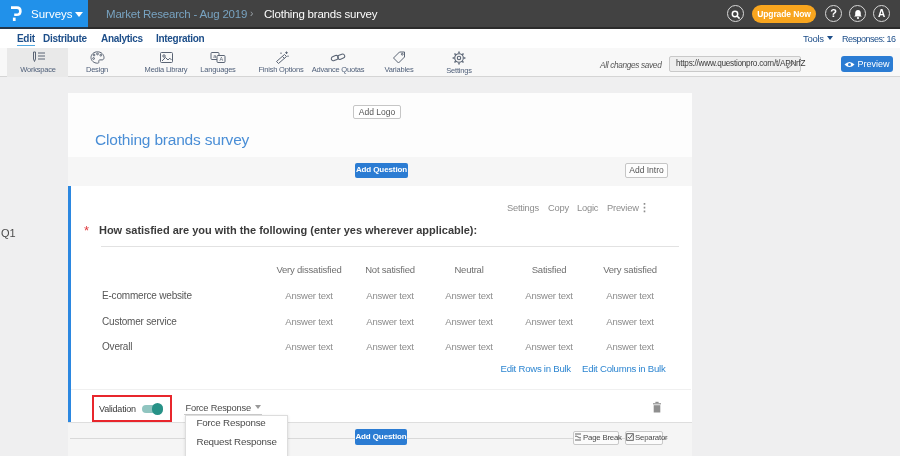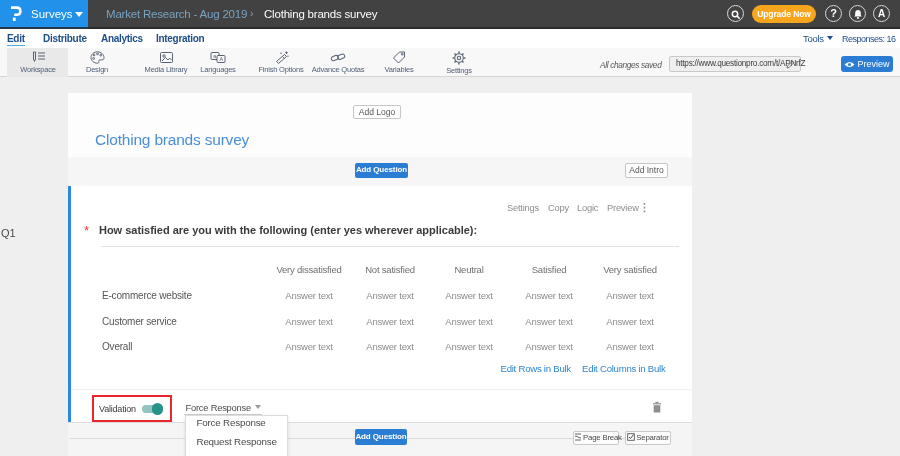--- a/index.html
+++ b/index.html
@@ -73,21 +73,21 @@
 
 
 #menu { left:184.5px; top:414.5px; width:103px; height:42px; background:#fff; border:1px solid #ddd; box-shadow:0 1px 3px rgba(0,0,0,0.12); }
 .mi { position:absolute; left:11px; font-size:9.8px; color:#4a4a4a; letter-spacing:-0.2px; }
 
 
 #fline { left:70px; top:438px; width:598px; height:1px; background:#d9d9d9; }
 #addq2 { left:355px; top:429px; width:52px; height:16px; line-height:16px; position:absolute; }
 .fbtn { white-space:nowrap; position:absolute; top:431px; height:14px; background:#fbfbfb; border:1px solid #c9c9c9; border-radius:2px; font-size:7.8px; color:#4a4a4a; text-align:center; line-height:12px; letter-spacing:-0.2px; }
 #pagebreak { left:573px; width:46px; }
-#separator { left:625px; width:46px; }
+#separator { left:625px; width:38px; }
 </style>
 </head>
 <body>
 <div class="abs" id="topbar"></div>
 <div class="abs" id="topline"></div>
 <div class="abs" id="bluebox"></div>
 <div class="abs" id="blueline"></div>
 <svg class="abs" style="left:9px;top:5px;" width="13" height="18" viewBox="0 0 13 18">
   <path d="M2,2.6 L8,2.6 Q11.4,2.6 11.4,6.2 Q11.4,9.8 7.4,9.8 L5.2,9.8" fill="none" stroke="#fff" stroke-width="2.6"></path>
   <rect x="3.9" y="12.6" width="2.7" height="3.4" fill="#fff"></rect>
@@ -103,21 +103,21 @@
     </svg></div>
 <div class="abs" id="upgrade">Upgrade Now</div>
 <div class="abs circ" style="left:825px; font-size:11px; font-weight:bold; line-height:15px;">?</div>
 <div class="abs circ" style="left:849px;"><svg width="10" height="11" viewBox="0 0 10 11" style="margin-top:2.5px;">
       <path d="M5,1 C3,1 2.2,2.5 2.2,4.2 L2.2,6.2 L1.2,7.6 L8.8,7.6 L7.8,6.2 L7.8,4.2 C7.8,2.5 7,1 5,1 Z" fill="#fff"></path>
       <circle cx="5" cy="9" r="1.1" fill="#fff"></circle>
     </svg></div>
 <div class="abs circ" style="left:873px; font-size:10px; font-weight:bold; line-height:15px;">A</div>
 
 <div class="abs" id="nav2">
-  <div class="n2" style="left:7px; border-bottom:1.5px solid #51a7e0; padding-bottom:1px;">Edit</div>
+  <div class="n2" style="left:17px; border-bottom:1.5px solid #51a7e0; padding-bottom:1px;">Edit</div>
   <div class="n2" style="left:43px;">Distribute</div>
   <div class="n2" style="left:101px;">Analytics</div>
   <div class="n2" style="left:156px;">Integration</div>
   <div class="n2" id="tools">Tools<span class="tcaret"></span></div>
   <div class="n2" id="resp">Responses: 16</div>
 </div>
 
 <div class="abs" id="toolbar"></div>
 <div class="abs" id="wsactive"></div>
 <div class="abs titem" style="left:12px; width:52px;">

